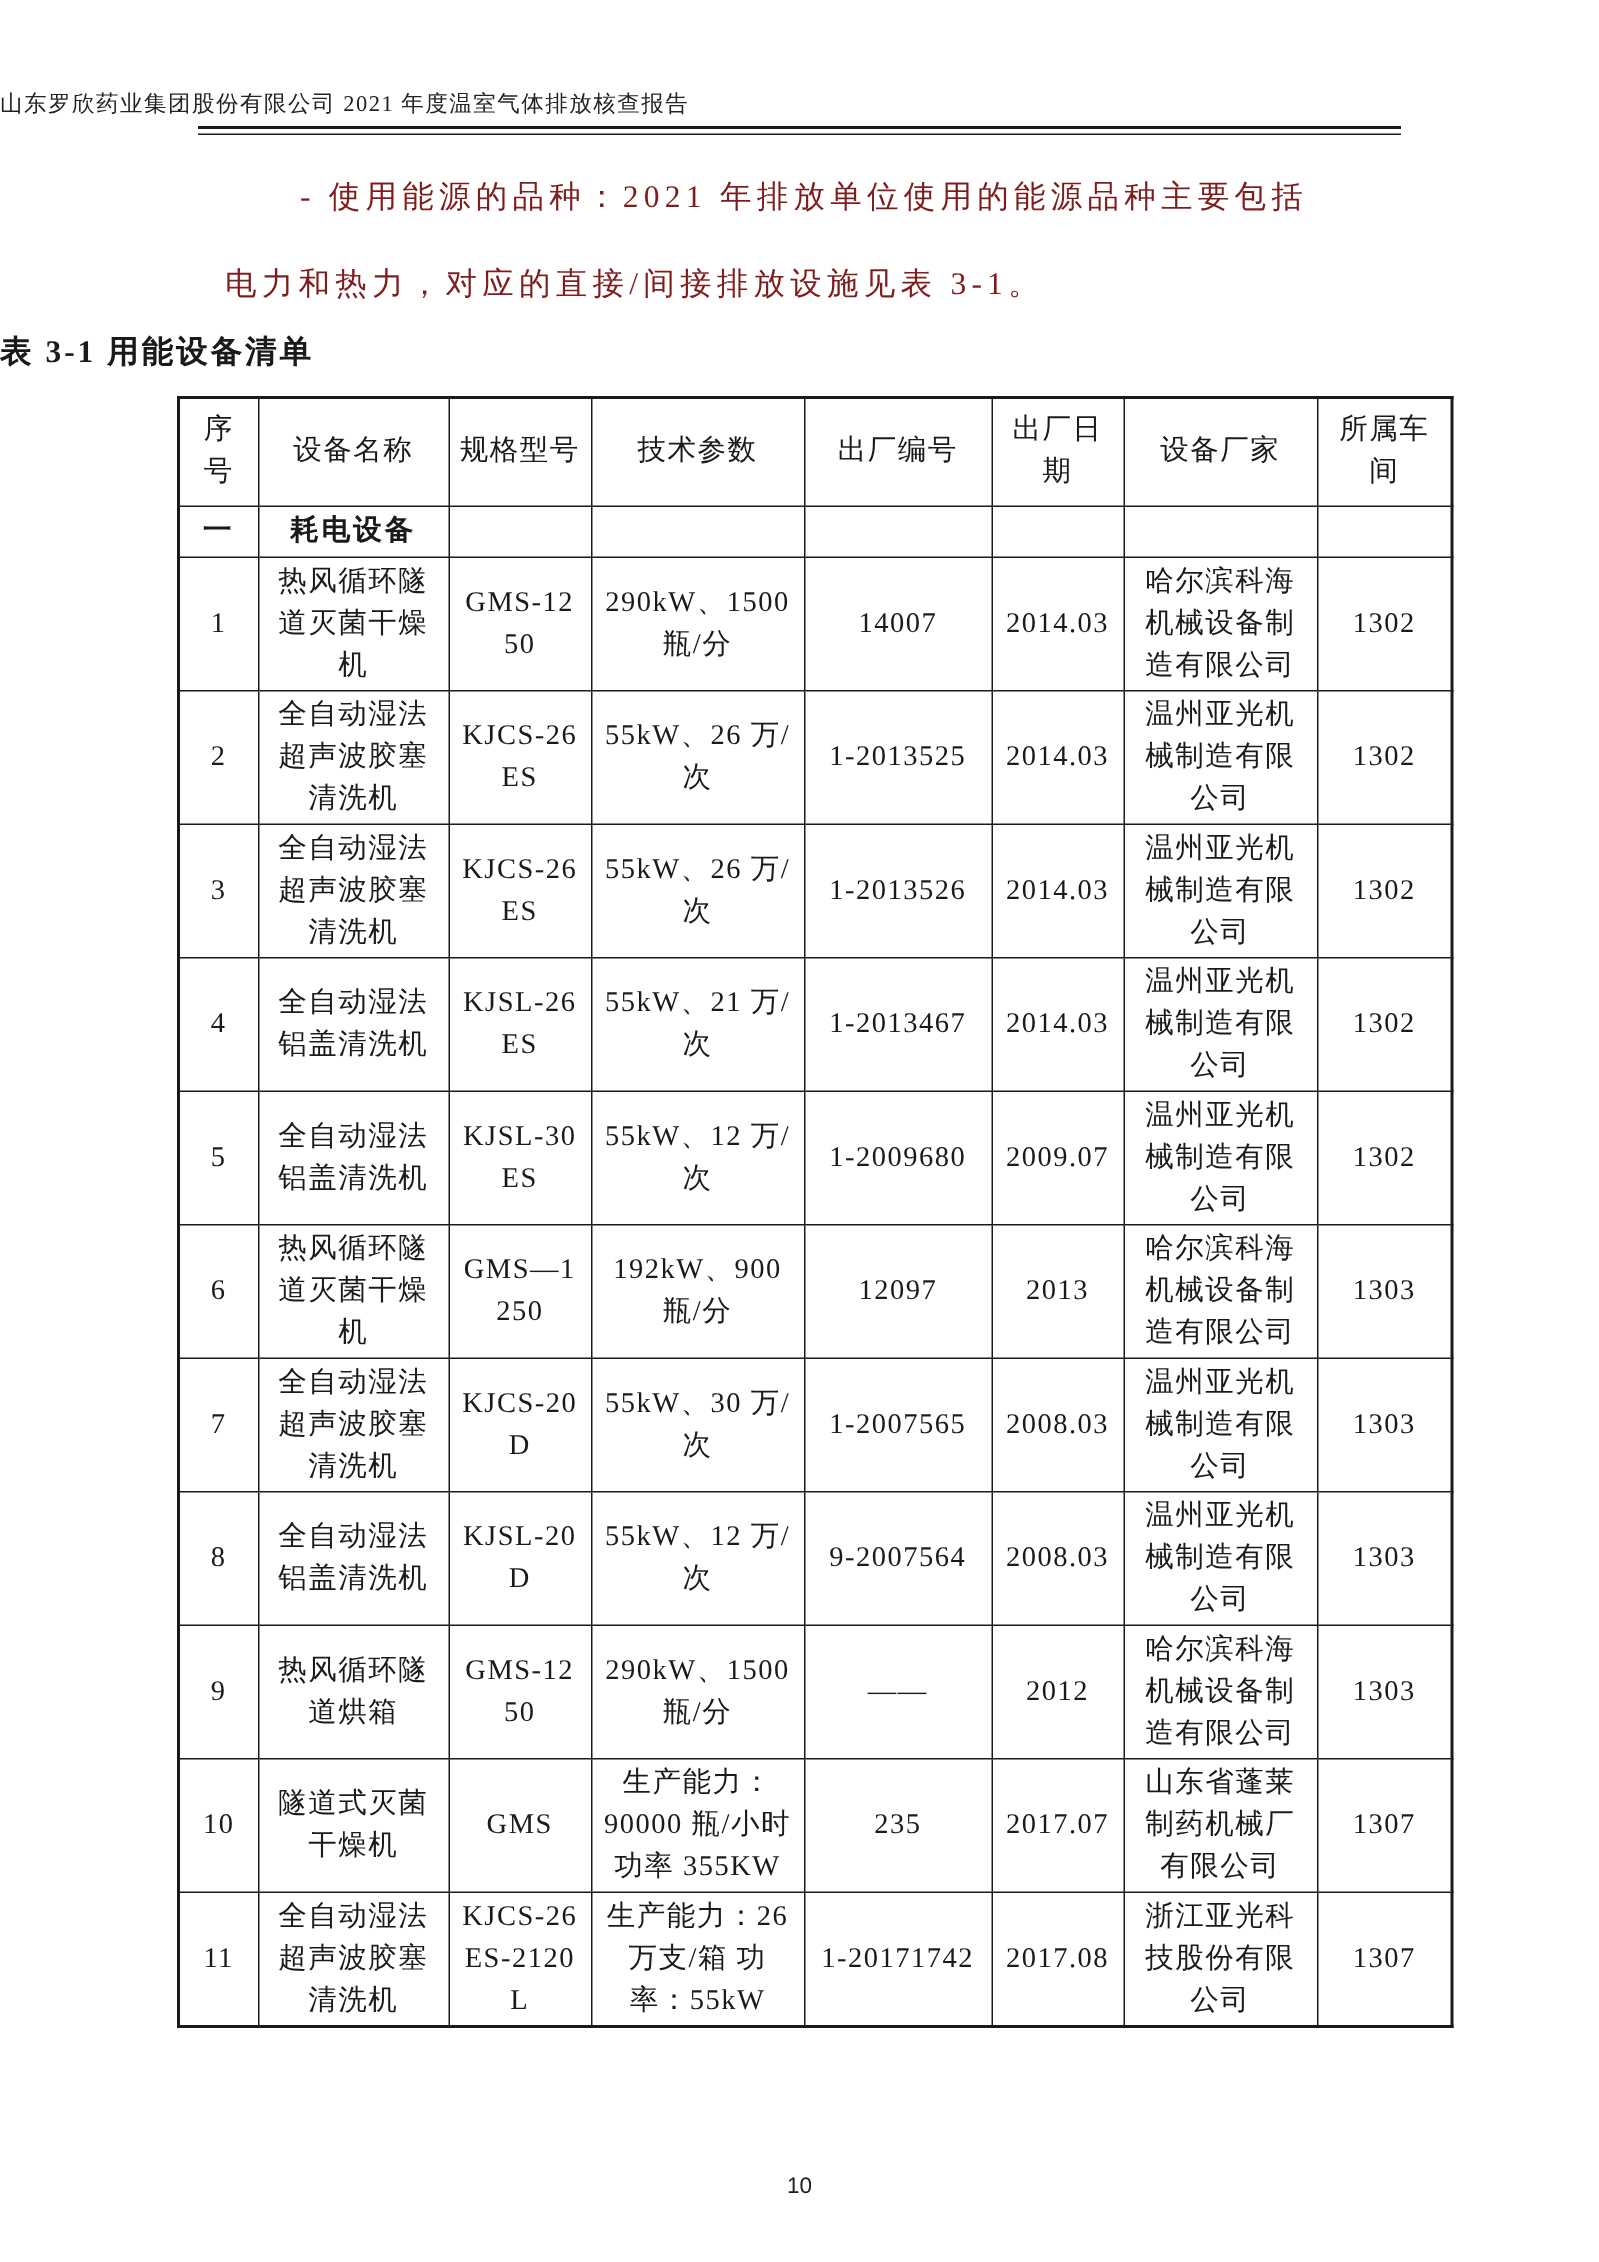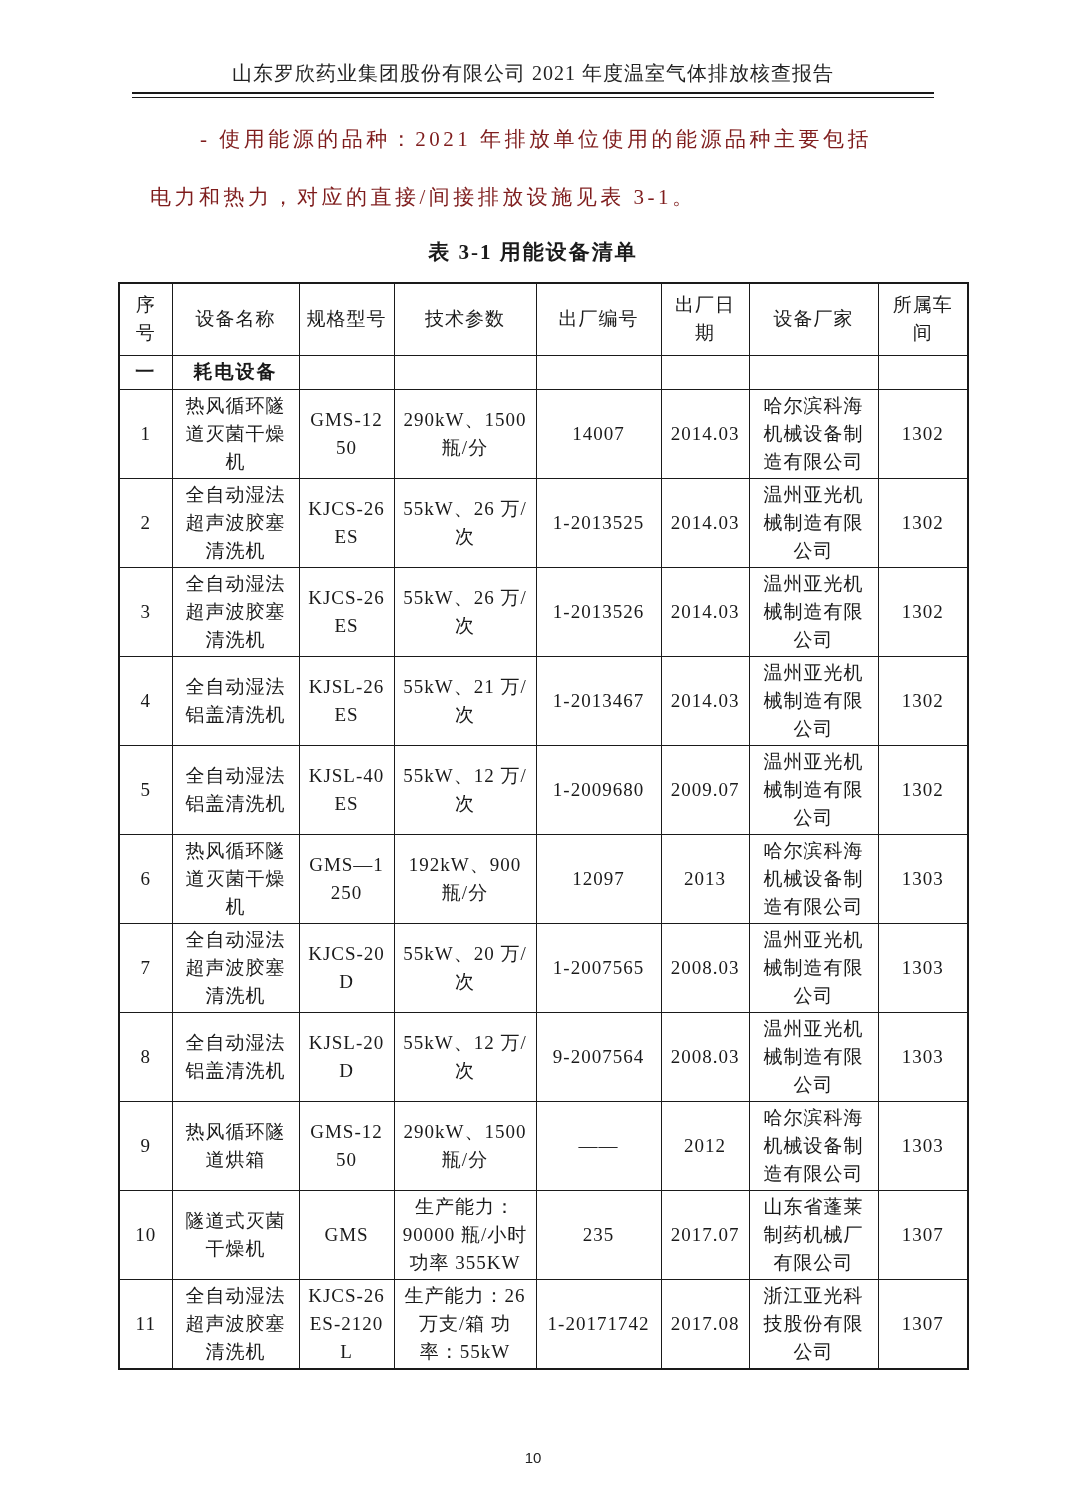--- a/index.html
+++ b/index.html
@@ -7,22 +7,22 @@
     position:relative;
     width:1066px;height:1508px;
     background:#ffffff;
     color:#1a1a1a;
     font-family:"Liberation Serif","DejaVu Serif",serif;
     overflow:hidden;
   }
   
   .running-header{
     padding-top:60px;
-    text-align:center;
-    font-size:20px;
+    text-align:left;
+    font-size:15px;
     letter-spacing:1px;
     color:#222;
   }
   .header-rule{
     width:802px;
     margin:5px auto 0 auto;
     height:3px;
     border-top:2px solid #1a1a1a;
     border-bottom:1px solid #1a1a1a;
   }
@@ -38,22 +38,21 @@
     margin:12px 136px 0 150px;
     font-size:21px;
     line-height:58px;
     letter-spacing:3.5px;
     text-indent:50px;
     white-space:pre-line;
     color:#7f1d1d;
   }
   
   .table-title{
-    margin-top:12px;
-    text-align:center;
+    margin-top:2px;
     font-size:21px;
     font-weight:bold;
     letter-spacing:2px;
   }
   
   table.equip{
     margin:16px 0 0 118px;
     border-collapse:collapse;
     width:849px;
     table-layout:fixed;
@@ -169,42 +168,42 @@
         <td class="col-model">KJSL-26 ES</td>
         <td>55kW、21 万/次</td>
         <td>1-2013467</td>
         <td>2014.03</td>
         <td>温州亚光机械制造有限公司</td>
         <td>1302</td>
       </tr>
       <tr class="data-row">
         <td>5</td>
         <td>全自动湿法铝盖清洗机</td>
-        <td class="col-model">KJSL-40 ES</td>
+        <td class="col-model">KJSL-30 ES</td>
         <td>55kW、12 万/次</td>
         <td>1-2009680</td>
         <td>2009.07</td>
         <td>温州亚光机械制造有限公司</td>
         <td>1302</td>
       </tr>
       <tr class="data-row">
         <td>6</td>
         <td>热风循环隧道灭菌干燥机</td>
         <td class="col-model">GMS—1250</td>
         <td>192kW、900 瓶/分</td>
         <td>12097</td>
         <td>2013</td>
         <td>哈尔滨科海机械设备制造有限公司</td>
         <td>1303</td>
       </tr>
       <tr class="data-row">
         <td>7</td>
         <td>全自动湿法超声波胶塞清洗机</td>
         <td class="col-model">KJCS-20 D</td>
-        <td>55kW、20 万/次</td>
+        <td>55kW、30 万/次</td>
         <td>1-2007565</td>
         <td>2008.03</td>
         <td>温州亚光机械制造有限公司</td>
         <td>1303</td>
       </tr>
       <tr class="data-row">
         <td>8</td>
         <td>全自动湿法铝盖清洗机</td>
         <td class="col-model">KJSL-20 D</td>
         <td>55kW、12 万/次</td>

